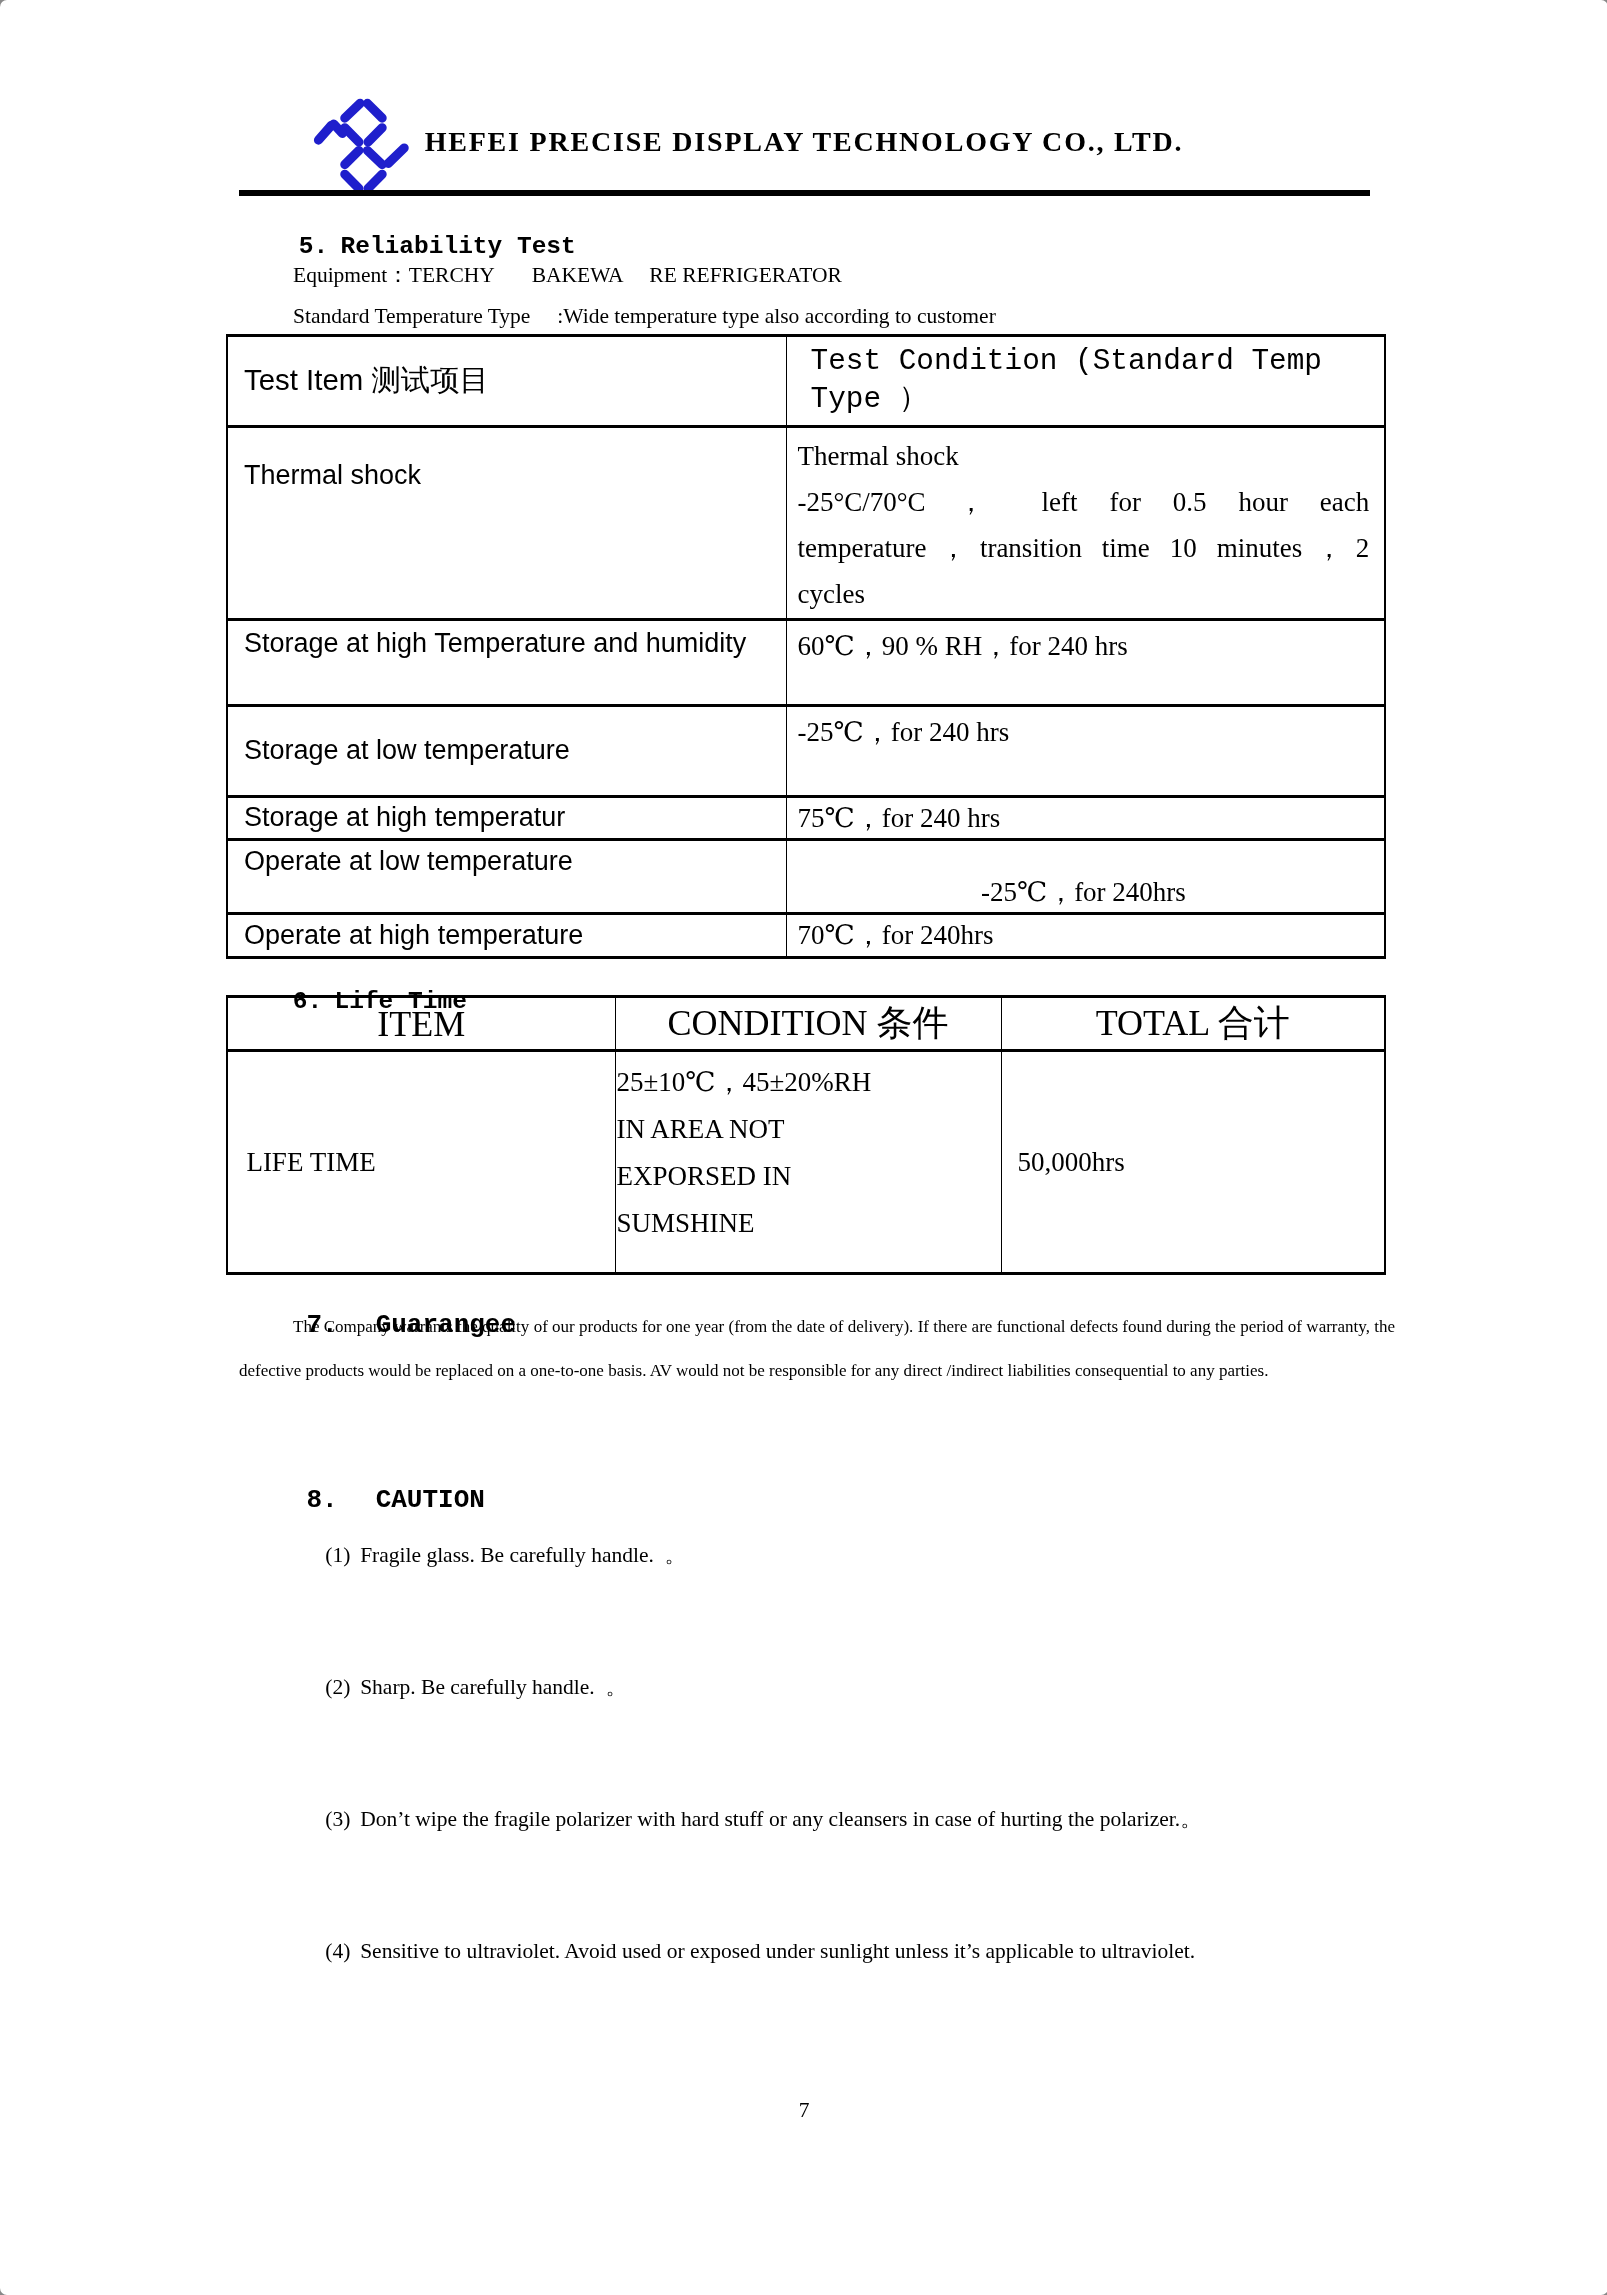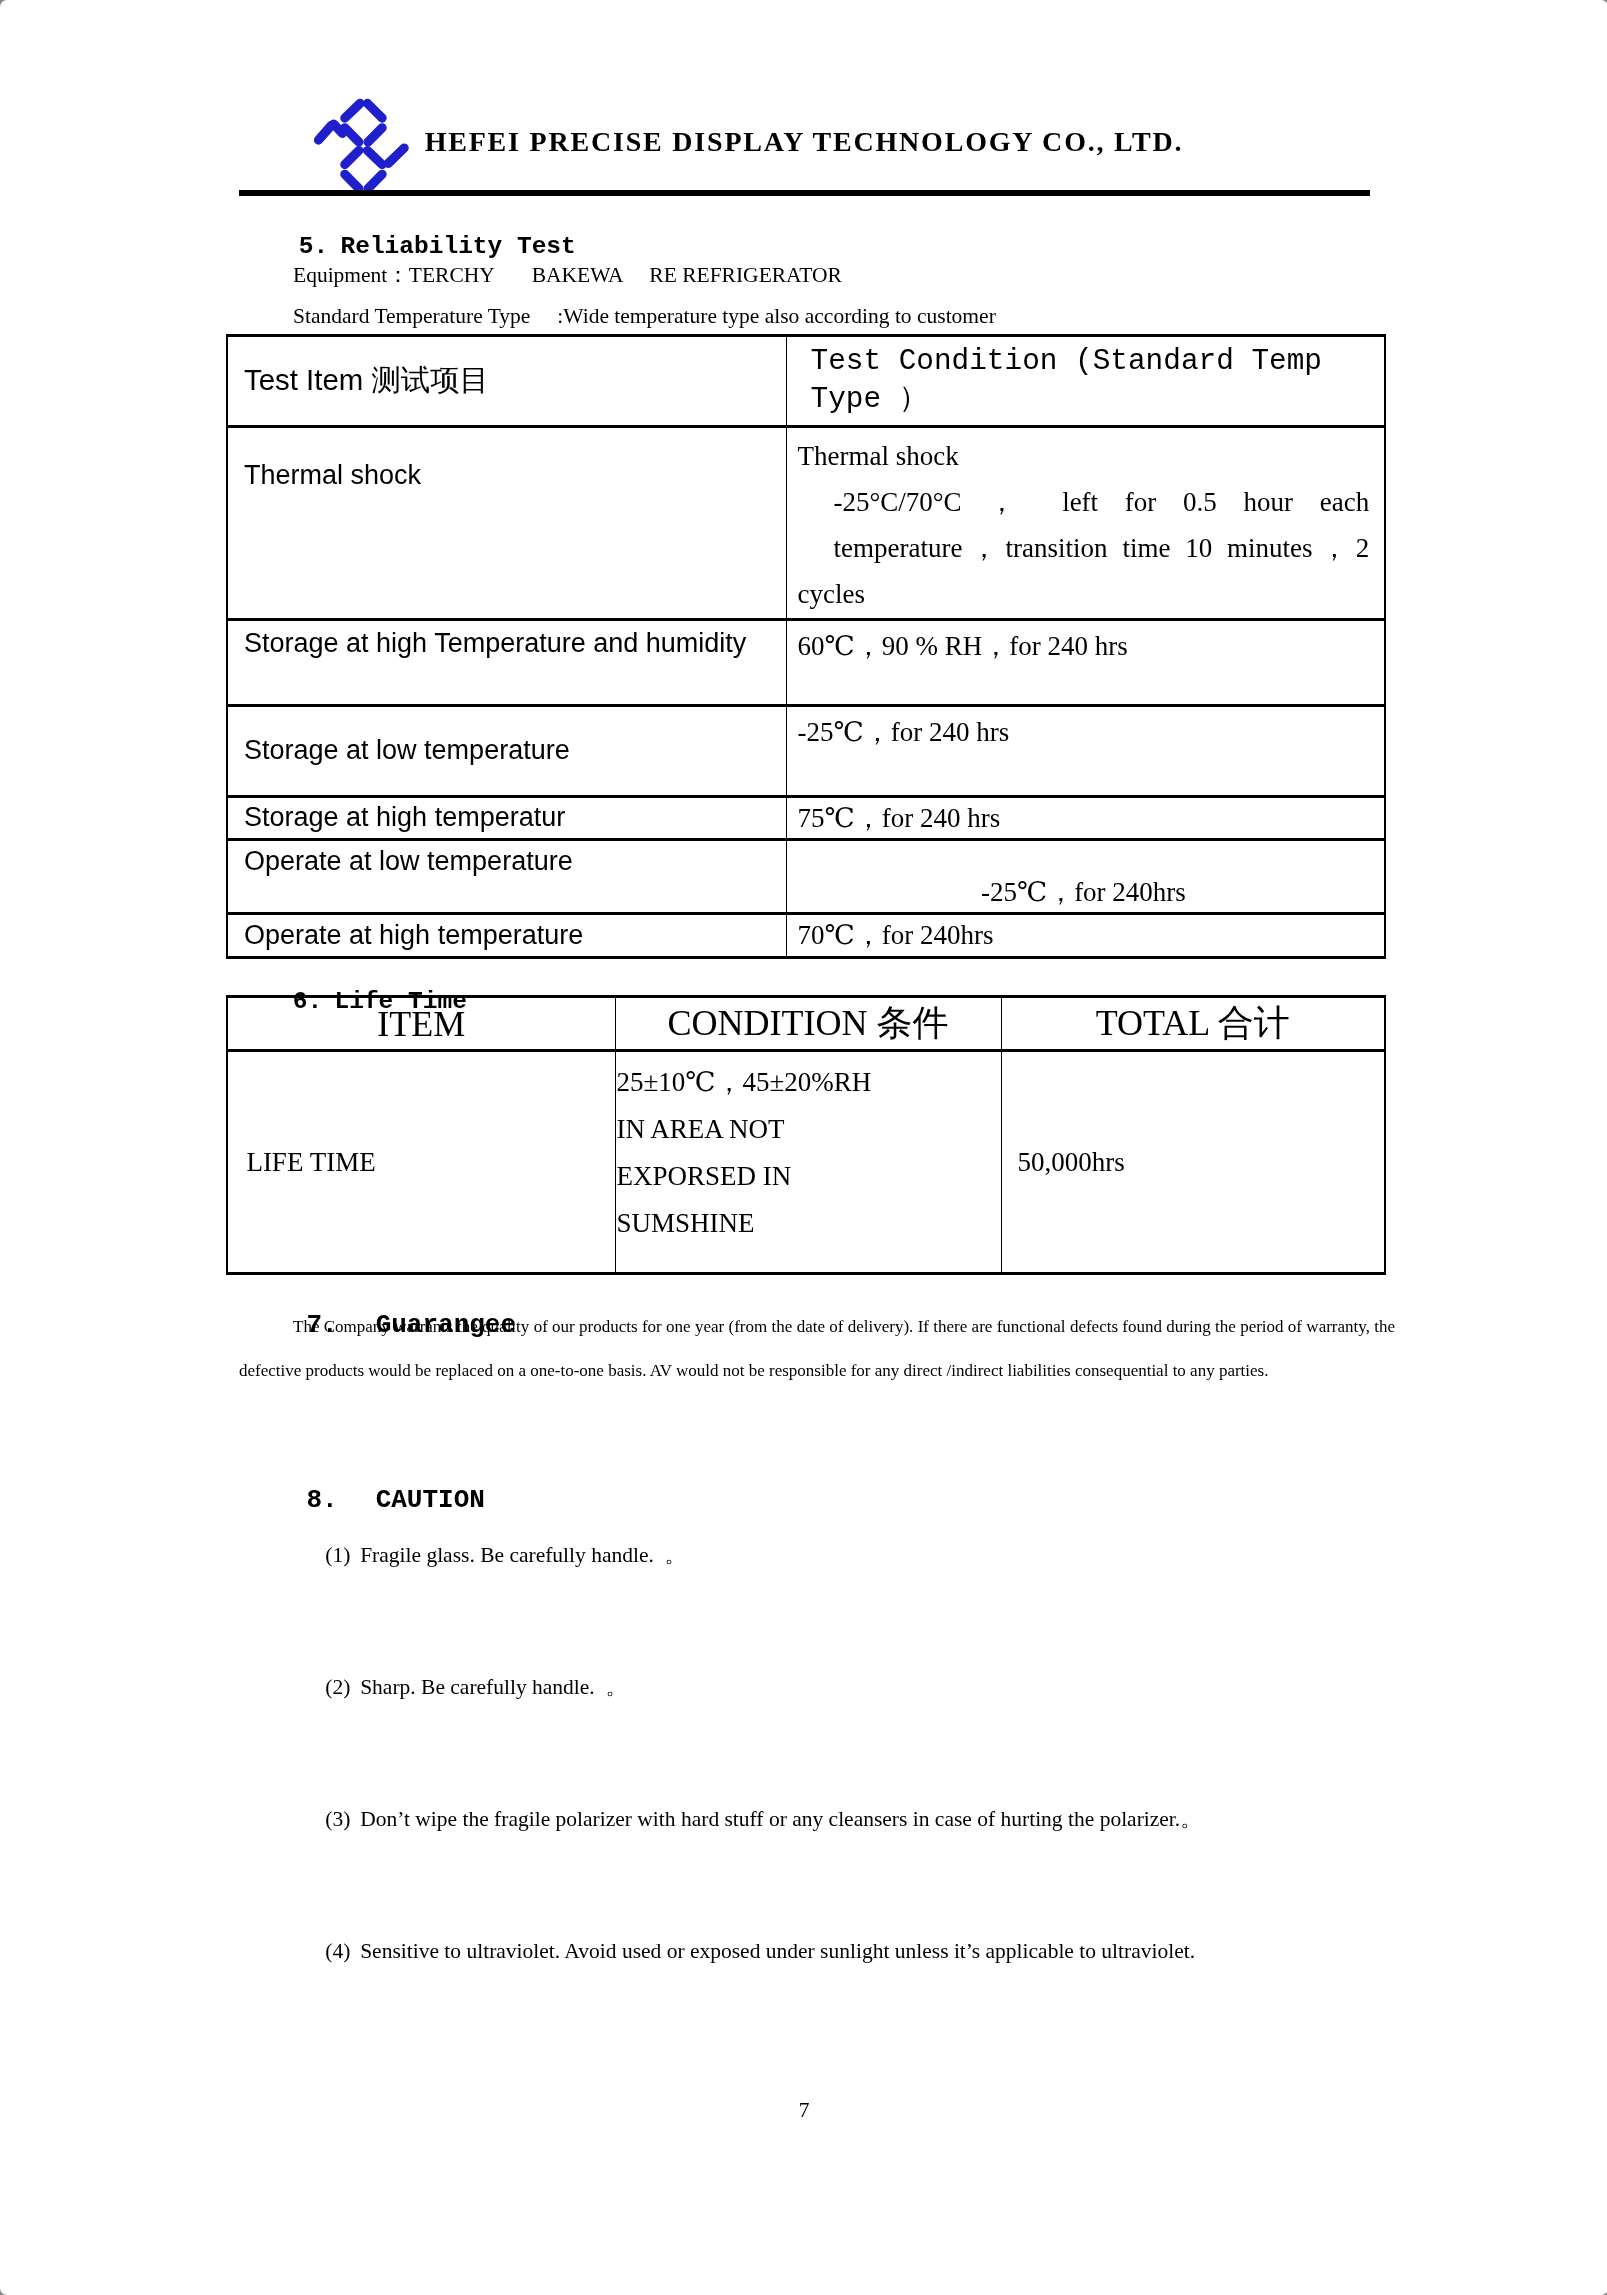--- a/index.html
+++ b/index.html
@@ -25,21 +25,21 @@
   td.cond{font-size:27px;padding-left:11px;padding-right:14.7px;}
   td.hitem{font-size:29.4px;padding-left:16px;}
   td.hcond{font-size:29.4px;padding-left:24px;font-family:Liberation Mono, monospace;}
   .vtop{vertical-align:top;}
   .vmid{vertical-align:middle;}
   .pt52{padding-top:32px;}
   .pt12{padding-top:7.4px;}
   .pt8{padding-top:4.9px;}
   .pt26{padding-top:32px;text-align:center;}
   .tline{line-height:46px;}
-  .jst{text-align:justify;text-align-last:justify;margin-left:36px;}
+  .jst{text-align:justify;text-align-last:justify;}
 
   .lt-head{font-size:36px;text-align:center;vertical-align:middle;}
   td.lt-item{font-size:27px;padding-left:18.4px;}
   td.lt-cond{font-size:27px;padding-left:1px;padding-right:12.3px;}
   td.lt-total{font-size:27px;padding-left:16px;}
   .lline{line-height:47px;}
 
   .para{font-size:17px;line-height:44px;text-indent:54px;text-align:justify;width:1156px;font-family:Liberation Serif, serif;}
   .caution-item{font-size:21.5px;line-height:44px;white-space:pre;}
   .caution-item .cnum{margin-right:9.8px;}

